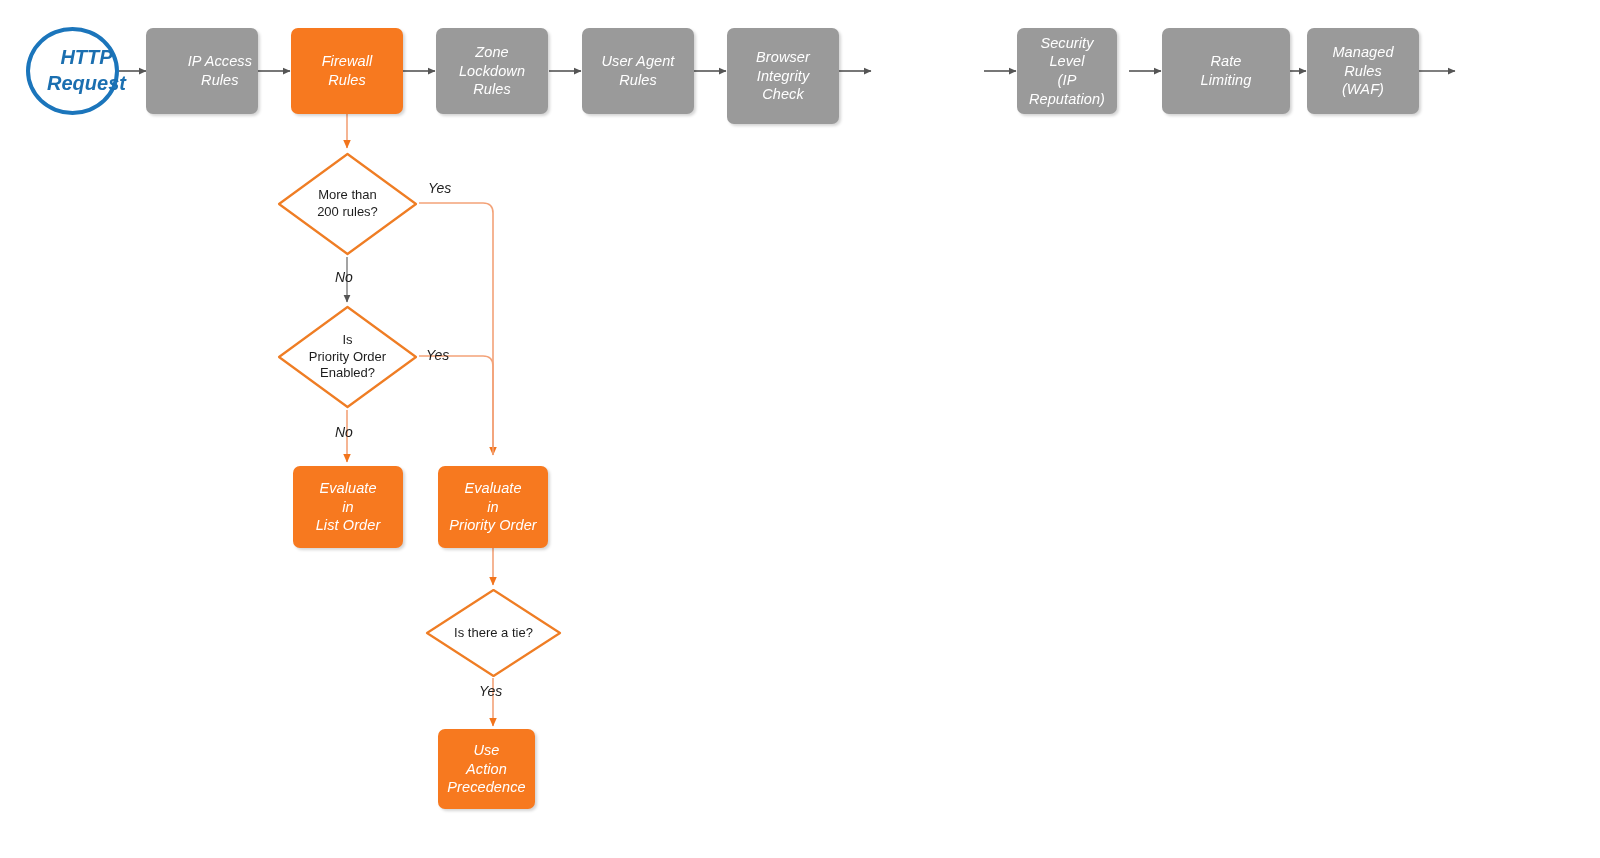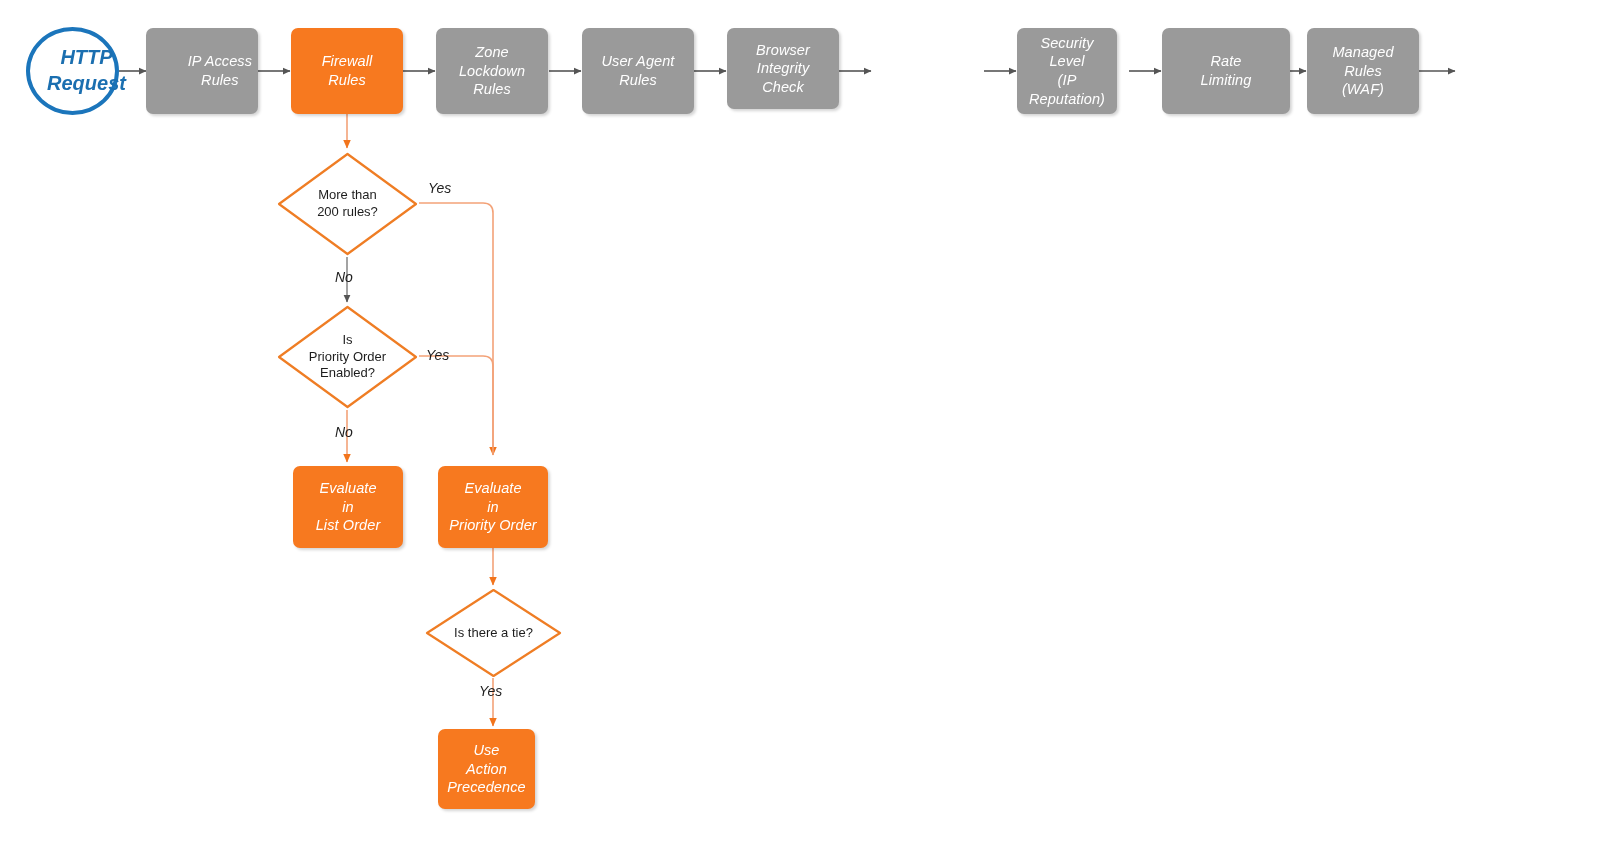--- a/index.html
+++ b/index.html
@@ -142,21 +142,21 @@
     <span class="lbl">Zone
 Lockdown
 Rules</span>
   </div>
 
   <div class="node box gray" style="left:582px;top:28px;width:112px;height:86px;">
     <span class="lbl">User Agent
 Rules</span>
   </div>
 
-  <div class="node box gray" style="left:727px;top:28px;width:112px;height:81px;">
+  <div class="node box gray" style="left:727px;top:28px;width:112px;height:96px;">
     <span class="lbl">Browser
 Integrity
 Check</span>
   </div>
 
 
   <div class="node box gray" style="left:1017px;top:28px;width:100px;height:86px;">
     <span class="lbl">Security
 Level
 (IP Reputation)</span>

